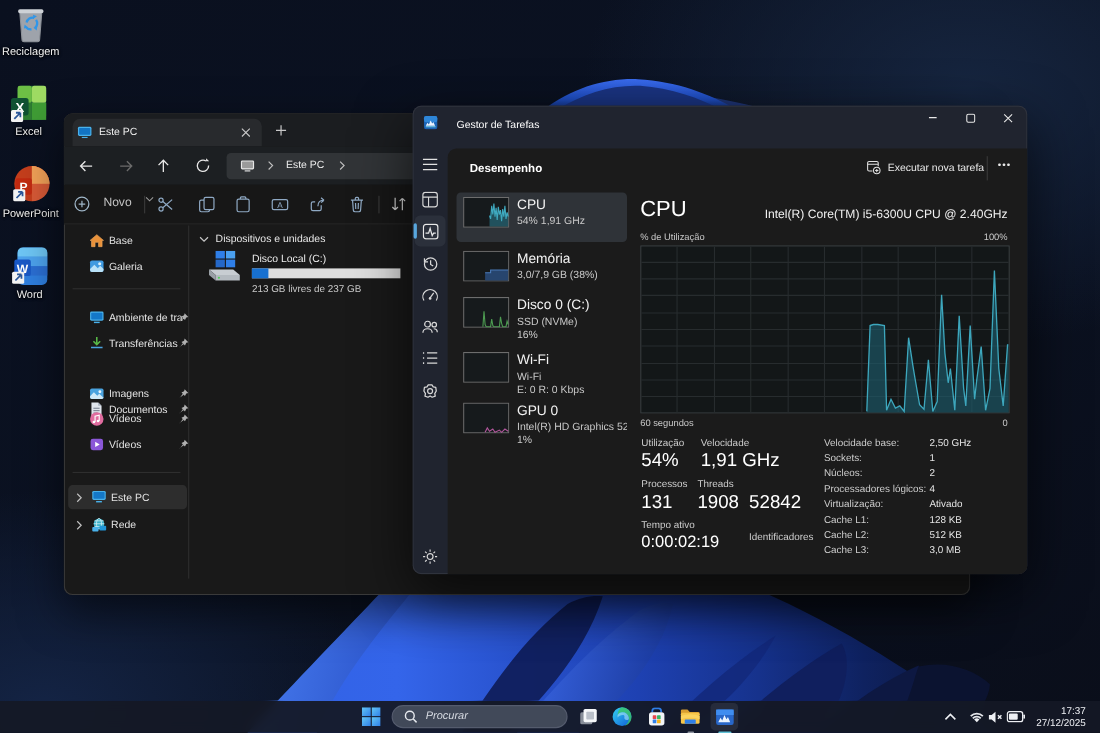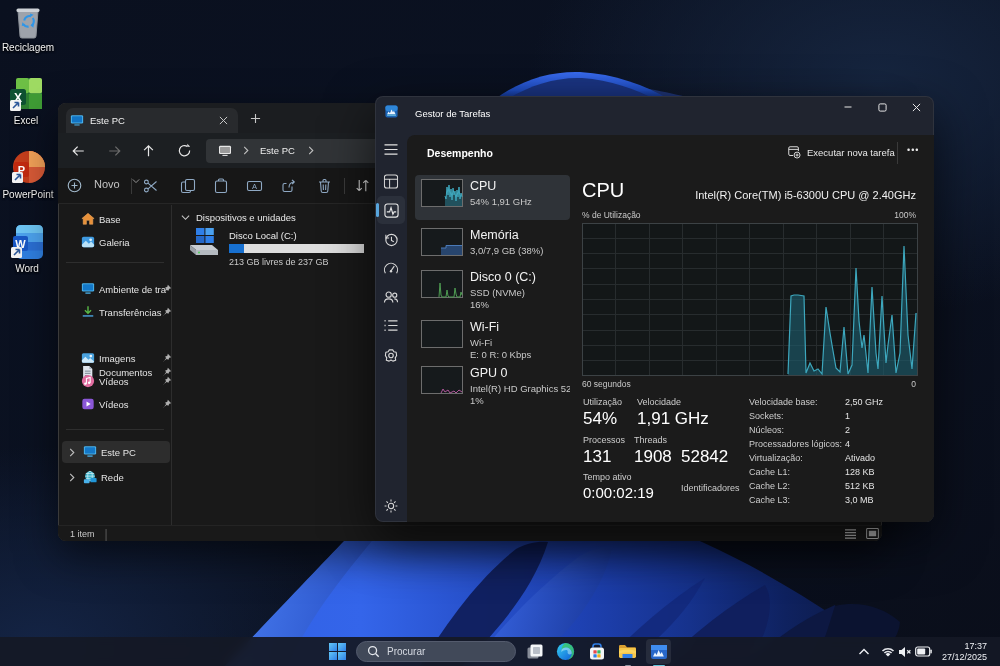--- a/index.html
+++ b/index.html
@@ -84,21 +84,21 @@
 .st-lbl { position:absolute; color:#cdcdcd; font-size:9px; }
 .st-val { position:absolute; color:#fff; font-size:17px; }
 .sr-lbl { position:absolute; left:342px; color:#cdcdcd; font-size:9px; }
 .sr-val { position:absolute; left:438px; color:#e4e4e4; font-size:9px; }
 
 #taskbar { position:absolute; left:0; bottom:0; width:1000px; height:29px;
   background:rgba(20,24,37,0.94); backdrop-filter:blur(5px); }
 #tb-center { position:absolute; left:325px; top:0; height:29px; display:flex; align-items:center; gap:6px; }
 .tbi { width:25px; height:25px; flex:0 0 25px; display:flex; align-items:center; justify-content:center; border-radius:4px; position:relative; }
 #search-pill { width:160px; height:21px; background:#414959; border:1px solid #545b6d; border-radius:11px;
-  display:flex; align-items:center; color:#d6dae2; font-size:10px; padding-left:10px; gap:7px; }
+  display:flex; align-items:center; color:#d6dae2; font-size:10px; padding-left:10px; gap:7px;font-style:italic; }
 #tray { position:absolute; right:0; top:0; height:29px; display:flex; align-items:center; }
 #clock { text-align:right; color:#eef0f4; font-size:9px; line-height:11px; margin-right:13px; margin-left:10px; }
 .trayic { display:flex; align-items:center; }
 </style>
 </head>
 <body>
 <div id="screen">
 
 <svg id="wall" width="1000" height="666" viewBox="0 0 1000 666">
   <defs>
@@ -469,33 +469,20 @@
           <div id="ex-diskname">Disco Local (C:)</div>
           <div id="ex-diskbar">
                 <div id="ex-diskfill"></div>
               </div>
           <div id="ex-diskcap">213 GB livres de 237 GB</div>
         </div>
       </div>
     </div>
   </div>
 
-  <div id="ex-status">
-    <span>1 item</span>
-    <span style="color:#5a5a5a; margin-left:10px; font-size:12px;">|</span>
-    <div id="ex-views">
-      <svg width="13" height="11" viewBox="0 0 14 12" stroke="#b8b8b8" stroke-width="1.2" fill="none">
-        <path d="M1,2 L13,2 M1,5 L13,5 M1,8 L13,8 M1,11 L13,11"></path>
-      </svg>
-      <svg width="13" height="11" viewBox="0 0 14 12" style="margin-left:9px;">
-        <rect x="0.6" y="0.6" width="12.8" height="10.8" rx="1" fill="none" stroke="#b8b8b8" stroke-width="1.1"></rect>
-        <rect x="3" y="3" width="8" height="6" fill="#b8b8b8"></rect>
-      </svg>
-    </div>
-  </div>
 </div>
 
 <div id="taskman">
 
   <div id="tm-title">
     <svg width="13" height="13" viewBox="0 0 16 16" style="position:absolute; left:10px; top:9px;">
       <rect x="0.5" y="0.5" width="15" height="15" rx="2.5" fill="#1b63b5"></rect>
       <rect x="0.5" y="0.5" width="15" height="7" rx="2.5" fill="#2e86d8"></rect>
       <path d="M2.5,11.5 l2,-3.5 1.5,2 2,-4.5 1.8,3.5 1.2,-1.8 2,4.3 Z" fill="#eaf4ff"></path>
       <path d="M2.5,12.5 L13.5,12.5" stroke="#7fd4e4" stroke-width="1.2"></path>

